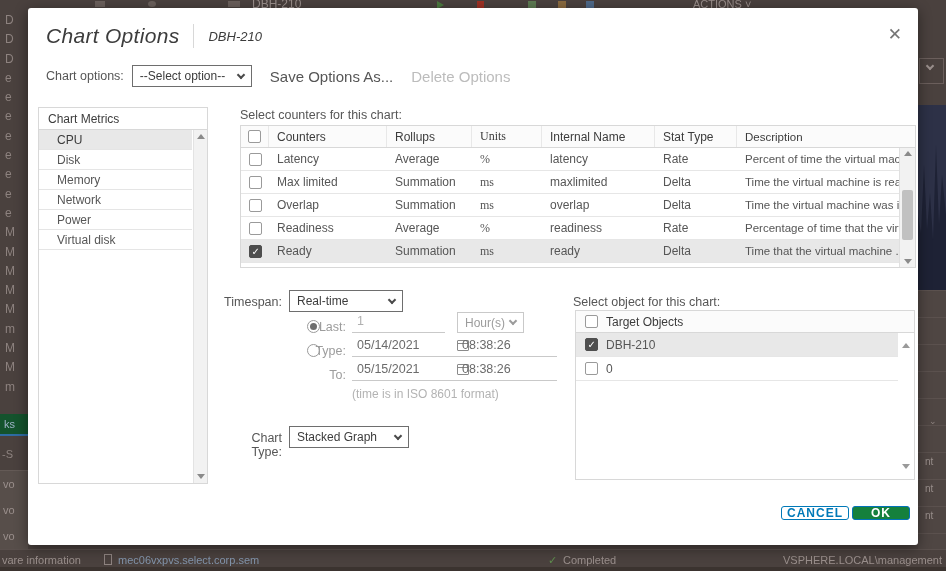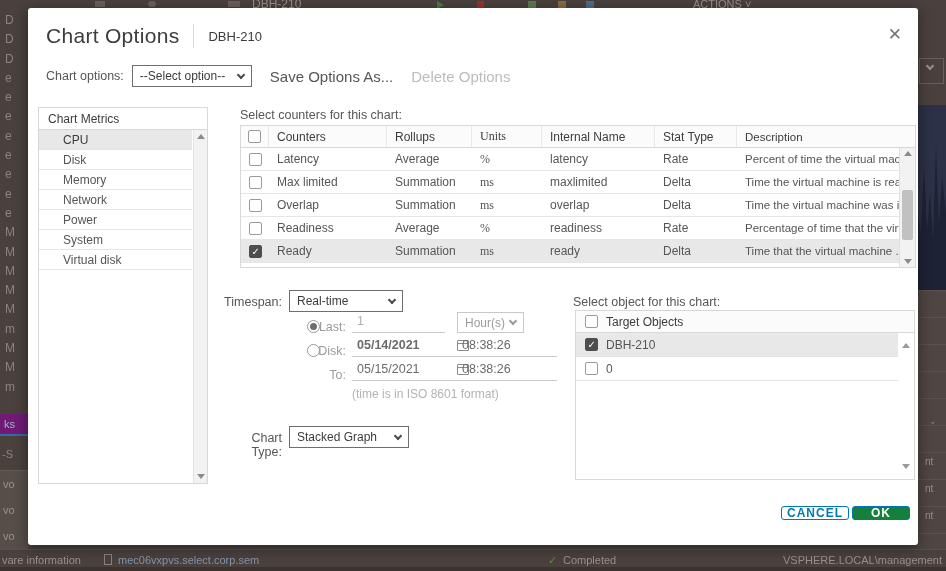--- a/index.html
+++ b/index.html
@@ -3,58 +3,58 @@
 <meta charset="utf-8">
 <style>
   * { margin:0; padding:0; box-sizing:border-box; }
   body { font-family:"Liberation Sans", sans-serif; background:#222; }
   .stage { position:relative; width:946px; height:571px; background:#4a413e; overflow:hidden; }
 
   
   .bd { position:absolute; color:#9a8f8c; }
   .bd-txt { font-size:10px; color:#9a8f8c; white-space:nowrap; }
   .tree-col { position:absolute; left:5px; top:11px; font-size:12px; line-height:19.3px; color:#8d827f; white-space:pre-line; }
-  .tree-sel { position:absolute; left:0; top:414px; width:28px; height:22px; background:#701a75; border-bottom:2px solid #2f6ca3; color:#9fb3c8; font-size:11px; line-height:20px; padding-left:4px; }
+  .tree-sel { position:absolute; left:0; top:414px; width:28px; height:22px; background:#14532d; border-bottom:2px solid #2f6ca3; color:#9fb3c8; font-size:11px; line-height:20px; padding-left:4px; }
   .tree-extra { position:absolute; left:2px; top:448px; font-size:11px; color:#8d827f; }
   .tree-rows { position:absolute; left:0; top:470px; width:28px; background:#574e4a; border-top:1px solid #645a56; font-size:11px; line-height:26px; color:#9a8f8c; padding-left:3px; white-space:pre-line; }
   .rt-select { position:absolute; left:919px; top:58px; width:25px; height:26px; border:1px solid #6b5f5c; }
   .rt-select .caret { border-color:#9a8f8c; position:absolute; left:7px; top:7px; }
   .rt-chart { position:absolute; left:918px; top:105px; width:28px; height:185px; background:#2d3147; }
   .rt-rows { position:absolute; left:918px; top:290px; width:28px; height:259px; background:#4f4643;
     background-image:repeating-linear-gradient(to bottom, #5b514e 0 1px, transparent 1px 27px); }
   .rt-nt { position:absolute; left:925px; top:448px; font-size:10px; line-height:27px; color:#9a8f8c; white-space:pre-line; }
   .rt-chev { position:absolute; left:929px; top:416px; font-size:9px; color:#8d827f; }
   .statusbar { position:absolute; left:0; top:549px; width:946px; height:22px; background:#4a413e; border-top:1px solid #5a504d; }
   .statusbar .band { position:absolute; left:0; top:17px; width:946px; height:5px; background:#3b332f; }
   .sb-item { position:absolute; top:4px; font-size:11px; color:#9a8f8c; white-space:nowrap; }
   .doc-ic { position:absolute; left:104px; top:4px; width:8px; height:11px; border:1px solid #8d827f; }
   .tb-ic { position:absolute; top:1px; height:7px; }
 
   
   .dialog { position:absolute; left:28px; top:8px; width:890px; height:537px; background:#fff; border-radius:3px;
             box-shadow:0 3px 14px rgba(0,0,0,.45); font-size:12px; color:#565656; }
-  .title-row { position:absolute; left:18px; top:16px; display:flex; align-items:center; gap:14px; }
+  .title-row { position:absolute; left:18px; top:16px; display:flex; align-items:center; gap:14px;font-style:italic; }
   .title { font-size:21px; color:#3c3c3c; letter-spacing:.3px; }
   .title-div { width:1px; height:24px; background:#d8d8d8; }
   .subtitle { font-size:13px; color:#3c3c3c; }
   .close-x { position:absolute; right:16px; top:18px; font-size:17px; color:#767676; cursor:pointer; line-height:1; }
 
   .opts-row { position:absolute; left:18px; top:57px; display:flex; align-items:center; }
   .opts-label { font-size:12.5px; color:#565656; margin-right:8px; }
   .sel { border:1px solid #6e6e6e; background:#fff; display:flex; align-items:center; justify-content:space-between;
          padding:0 7px; font-size:12px; color:#3c3c3c; height:22px; }
   .caret { width:6px; height:6px; border-right:2px solid #4a4a4a; border-bottom:2px solid #4a4a4a; transform:rotate(45deg); margin-top:-3px; }
   .sel.gray { border-color:#c9c9c9; color:#9c9c9c; } .sel.gray .caret { border-color:#9c9c9c; }
   .link { font-size:15px; color:#565656; margin-left:18px; cursor:pointer; }
   .link.disabled { color:#bcbcbc; cursor:default; }
 
   
   .metrics { position:absolute; left:10px; top:99px; width:170px; height:377px; border:1px solid #d8d8d8; background:#fff; }
   .m-head { height:22px; line-height:22px; padding-left:9px; font-size:12px; color:#3c3c3c; border-bottom:1px solid #d8d8d8; }
-  .m-item { height:20px; line-height:20px; padding-left:24px; font-size:12px; color:#565656; border-bottom:1px solid #e5e5e5; width:calc(100% - 15px); cursor:pointer; }
+  .m-item { height:20px; line-height:20px; padding-left:18px; font-size:12px; color:#565656; border-bottom:1px solid #e5e5e5; width:calc(100% - 15px); cursor:pointer; }
   .m-item.sel-row { background:#e8e8e8; color:#3c3c3c; }
   .vtrack { position:absolute; right:0; top:22px; bottom:0; width:14px; background:#f2f2f2; border-left:1px solid #e3e3e3; }
   .tri-up { width:0; height:0; border-left:4px solid transparent; border-right:4px solid transparent; border-bottom:5px solid #8a8a8a; position:absolute; left:3px; top:4px; }
   .tri-down { width:0; height:0; border-left:4px solid transparent; border-right:4px solid transparent; border-top:5px solid #8a8a8a; position:absolute; left:3px; bottom:4px; }
 
   
   .lbl { position:absolute; font-size:12.5px; color:#565656; }
   .ctable { position:absolute; left:212px; top:117px; width:676px; height:143px; border:1px solid #d8d8d8; background:#fff; overflow:hidden; }
   .chead { display:flex; height:22px; align-items:center; background:#fbfbfb; border-bottom:1px solid #d8d8d8; font-size:12px; color:#3c3c3c; }
   .chead > div { border-right:1px solid #e8e8e8; height:100%; display:flex; align-items:center; }
@@ -184,21 +184,20 @@
       <span class="link disabled">Delete Options</span>
     </div>
 
     <div class="metrics">
       <div class="m-head">Chart Metrics</div>
       <div class="m-item sel-row">CPU</div>
       <div class="m-item">Disk</div>
       <div class="m-item">Memory</div>
       <div class="m-item">Network</div>
       <div class="m-item">Power</div>
-      <div class="m-item">System</div>
       <div class="m-item">Virtual disk</div>
       <div class="vtrack">
         <span class="tri-up"></span>
         <span class="tri-down"></span>
       </div>
     </div>
 
     <div class="lbl" style="left:212px;top:100px;">Select counters for this chart:</div>
     <div class="ctable">
       <div class="chead">
@@ -295,22 +294,22 @@
 
     <span class="radio checked" style="left:279px;top:312px;"></span>
     <span class="ts-label gray" style="left:254px;top:312px;">Last:</span>
     <div class="ul-field gray" style="left:324px;top:306px;width:93px;">1</div>
     <div class="sel gray" style="position:absolute;left:429px;top:304px;width:67px;height:21px;">
       <span>Hour(s)</span>
       <span class="caret"></span>
     </div>
 
     <span class="radio" style="left:279px;top:336px;"></span>
-    <span class="ts-label gray" style="left:254px;top:336px;">Disk:</span>
-    <div class="ul-field" style="left:324px;top:330px;width:120px;font-weight:bold;">
+    <span class="ts-label gray" style="left:254px;top:336px;">Type:</span>
+    <div class="ul-field" style="left:324px;top:330px;width:120px;">
       <span>05/14/2021</span>
       <span class="cal-ic"></span>
     </div>
     <div class="ul-field" style="left:429px;top:330px;width:100px;">08:38:26</div>
 
     <span class="ts-label gray" style="left:254px;top:360px;">To:</span>
     <div class="ul-field" style="left:324px;top:354px;width:120px;">
       <span>05/15/2021</span>
       <span class="cal-ic"></span>
     </div>

